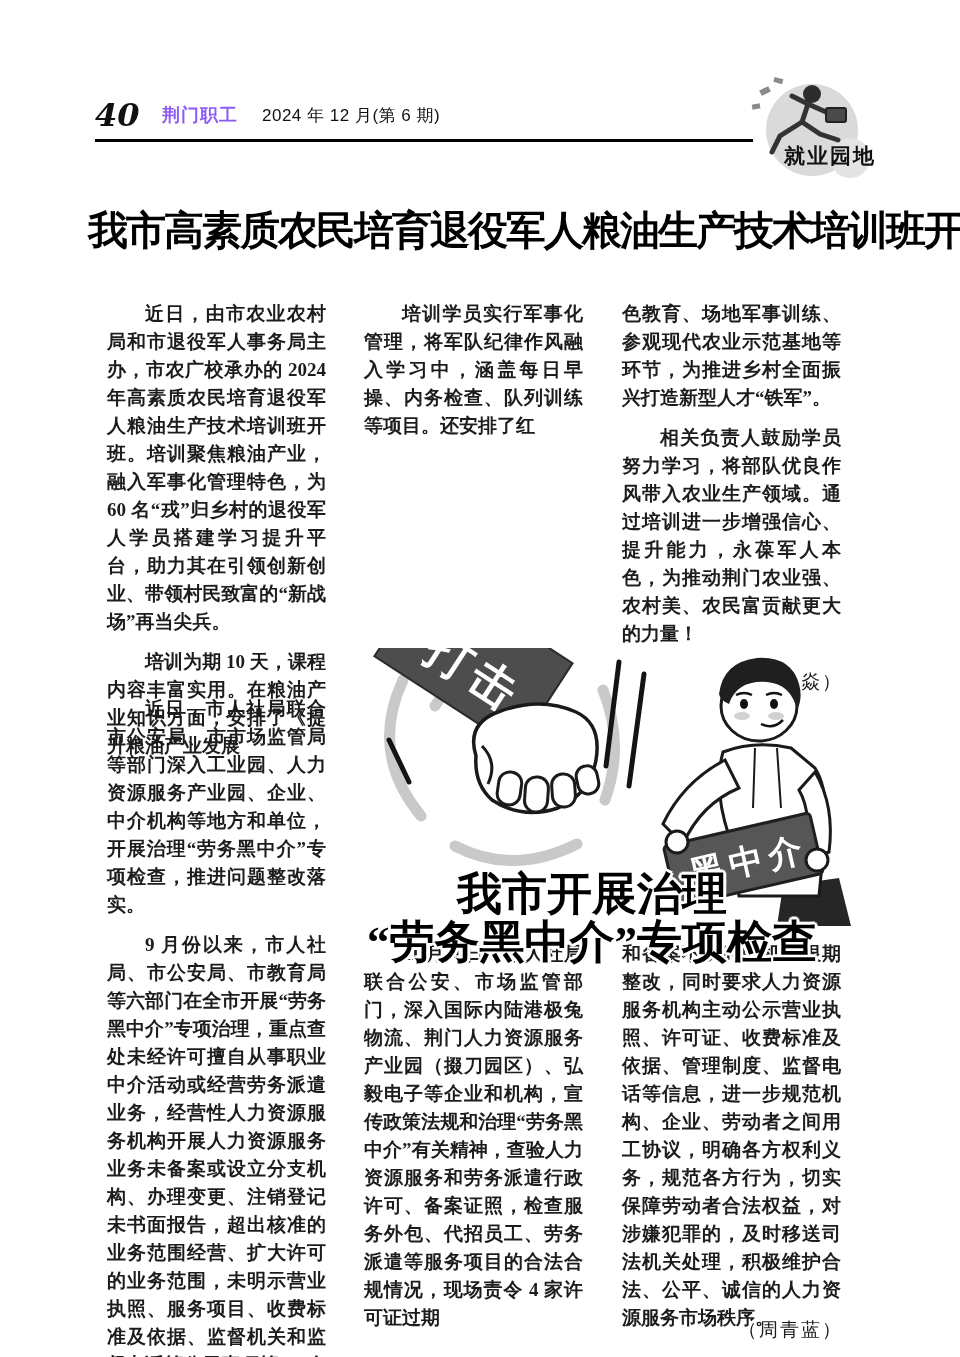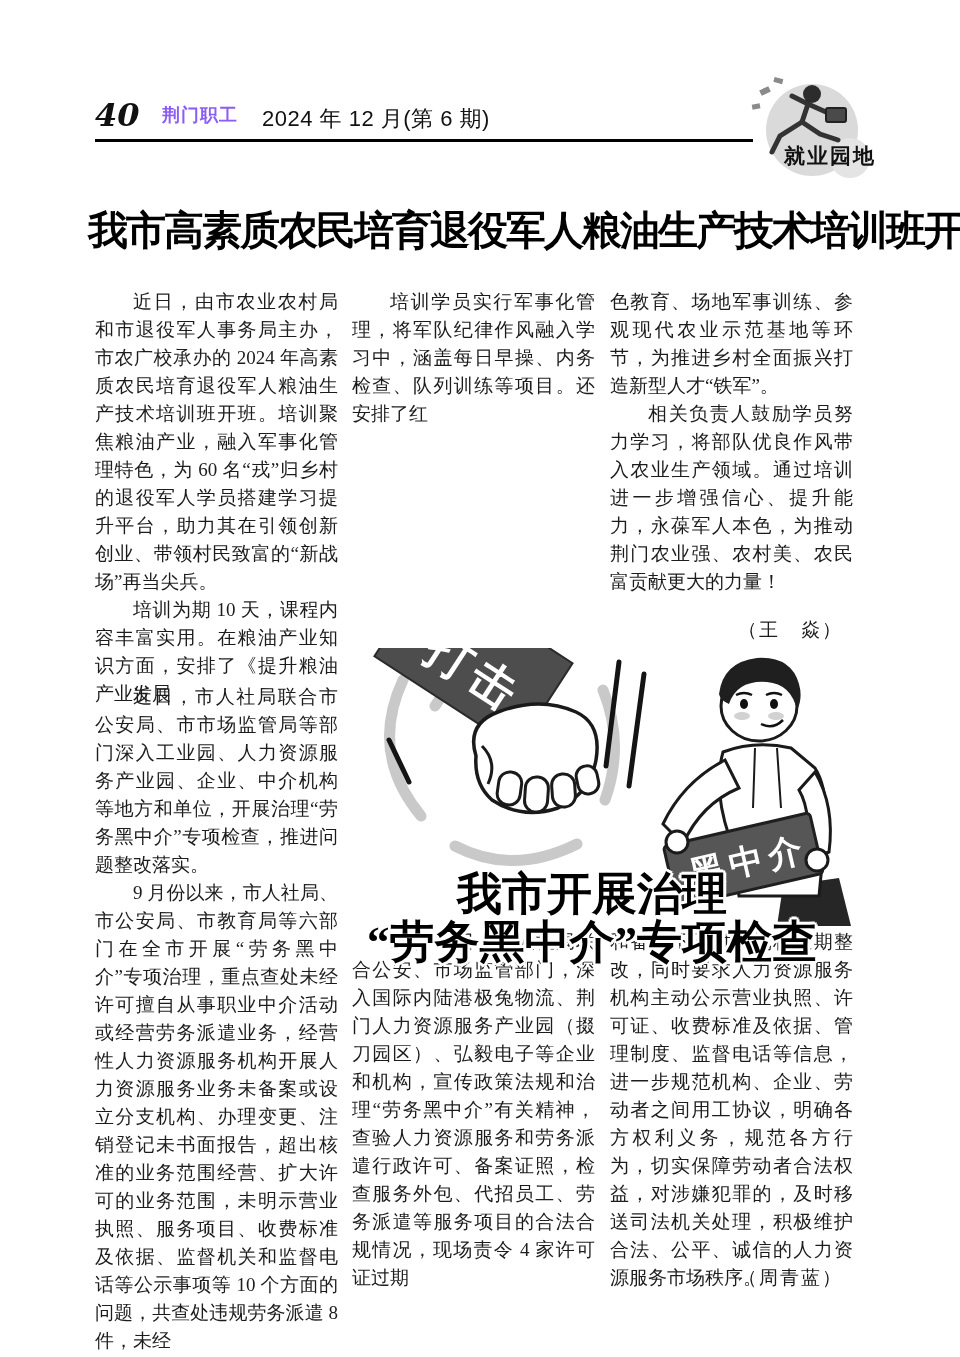--- a/index.html
+++ b/index.html
@@ -16,21 +16,21 @@
     font-size:32px;line-height:34px;color:#111;margin-top:8px;
   }
   .pub-name{
     position:absolute;left:162px;top:103px;
     font-family:"Liberation Sans","DejaVu Sans",sans-serif;
     font-weight:bold;font-size:18px;color:#8b5cf6;letter-spacing:1px;
   }
   .issue-info{
     position:absolute;left:262px;top:104px;
     font-family:"Liberation Sans","DejaVu Sans",sans-serif;
-    font-size:22px;color:#111;letter-spacing:0.5px;
+    font-size:17px;color:#111;letter-spacing:0.5px;
   }
   .header-rule{
     position:absolute;left:95px;top:139px;width:658px;height:2.5px;background:#000;
   }
   
   .mascot-wrap{position:absolute;left:742px;top:70px;width:140px;height:112px;}
   .badge-label{
     position:absolute;left:750px;top:142px;width:126px;text-align:right;
     font-family:"Liberation Sans","DejaVu Sans",sans-serif;
     font-weight:bold;font-size:21px;color:#111;letter-spacing:2px;z-index:3;
@@ -39,21 +39,21 @@
   .headline1{
     position:absolute;left:88px;top:206px;width:784px;
     font-family:"Liberation Sans","DejaVu Sans",sans-serif;
     font-weight:900;font-size:40px;line-height:48px;letter-spacing:-2px;
     color:#000;text-align:center;white-space:nowrap;
   }
   .col{
     position:absolute;width:243px;
     font-size:19px;line-height:28px;text-align:justify;
   }
-  .col p{margin:0;}
+  .col p{margin:12px;font-weight:bold;}
   .col p.indent{text-indent:2em;}
   .byline{
     text-align:right;padding-right:10px;margin-top:20px;
     font-size:19px;letter-spacing:2px;
   }
   .byline.overlap{margin-top:-28px;}
   .a1col1{left:95px;top:288px;}
   .a1col2{left:352px;top:288px;}
   .a1col3{left:610px;top:288px;}
   

